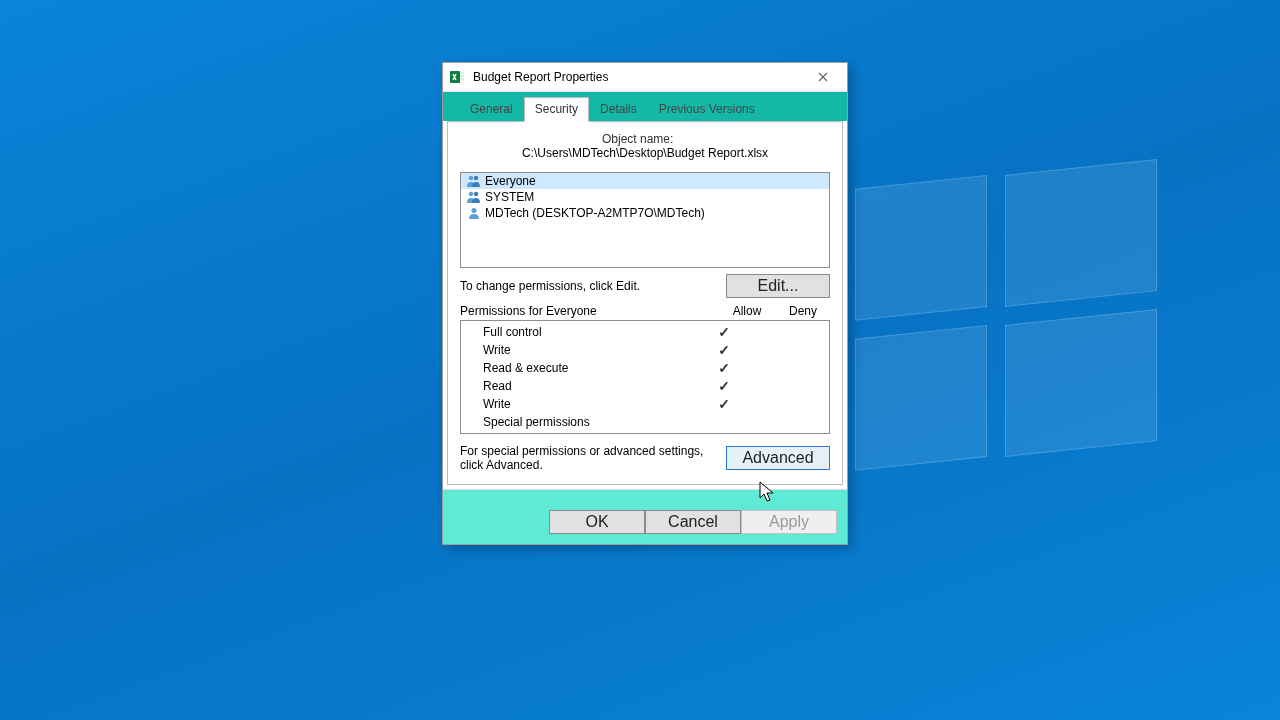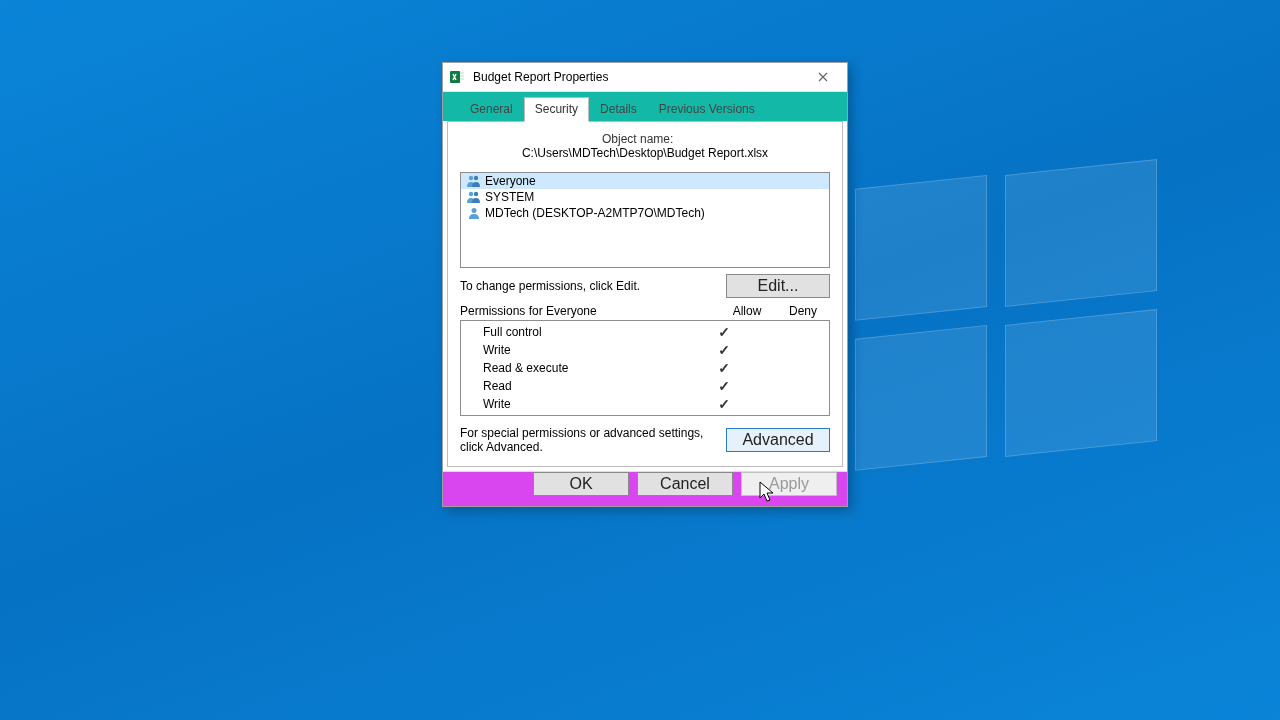--- a/index.html
+++ b/index.html
@@ -158,23 +158,22 @@
   .advrow {
     display:flex;
     margin-top: 10px;
     align-items: center;
   }
   .advrow .txt { flex:1; padding-right:10px; }
 
   .bottombar {
     display:flex;
     justify-content:flex-end;
-    gap: 8px;
-    padding: 0 10px 10px 10px;
-    background:#d946ef;
+    padding: 20px 10px 10px 10px;
+    background:#5eead4;
     border-top: 1px solid #ddd;
   }
 
   
   svg { display:block; }
 
   
   .cursor {
     position:absolute;
     left: 759px; top: 481px;
@@ -287,20 +286,25 @@
           <div class="permrow">
             <span class="pname">Read</span>
             <span class="pcol">✓</span>
             <span class="pcol deny"></span>
           </div>
           <div class="permrow">
             <span class="pname">Write</span>
             <span class="pcol">✓</span>
             <span class="pcol deny"></span>
           </div>
+          <div class="permrow">
+            <span class="pname">Special permissions</span>
+            <span class="pcol"></span>
+            <span class="pcol deny"></span>
+          </div>
         </div>
 
       <div class="advrow">
         <div class="txt">For special permissions or advanced settings, click Advanced.</div>
         <span class="button highlight">Advanced</span>
       </div>
     </div>
 
     <div class="bottombar">
       <span class="button" style="min-width:78px">OK</span>

